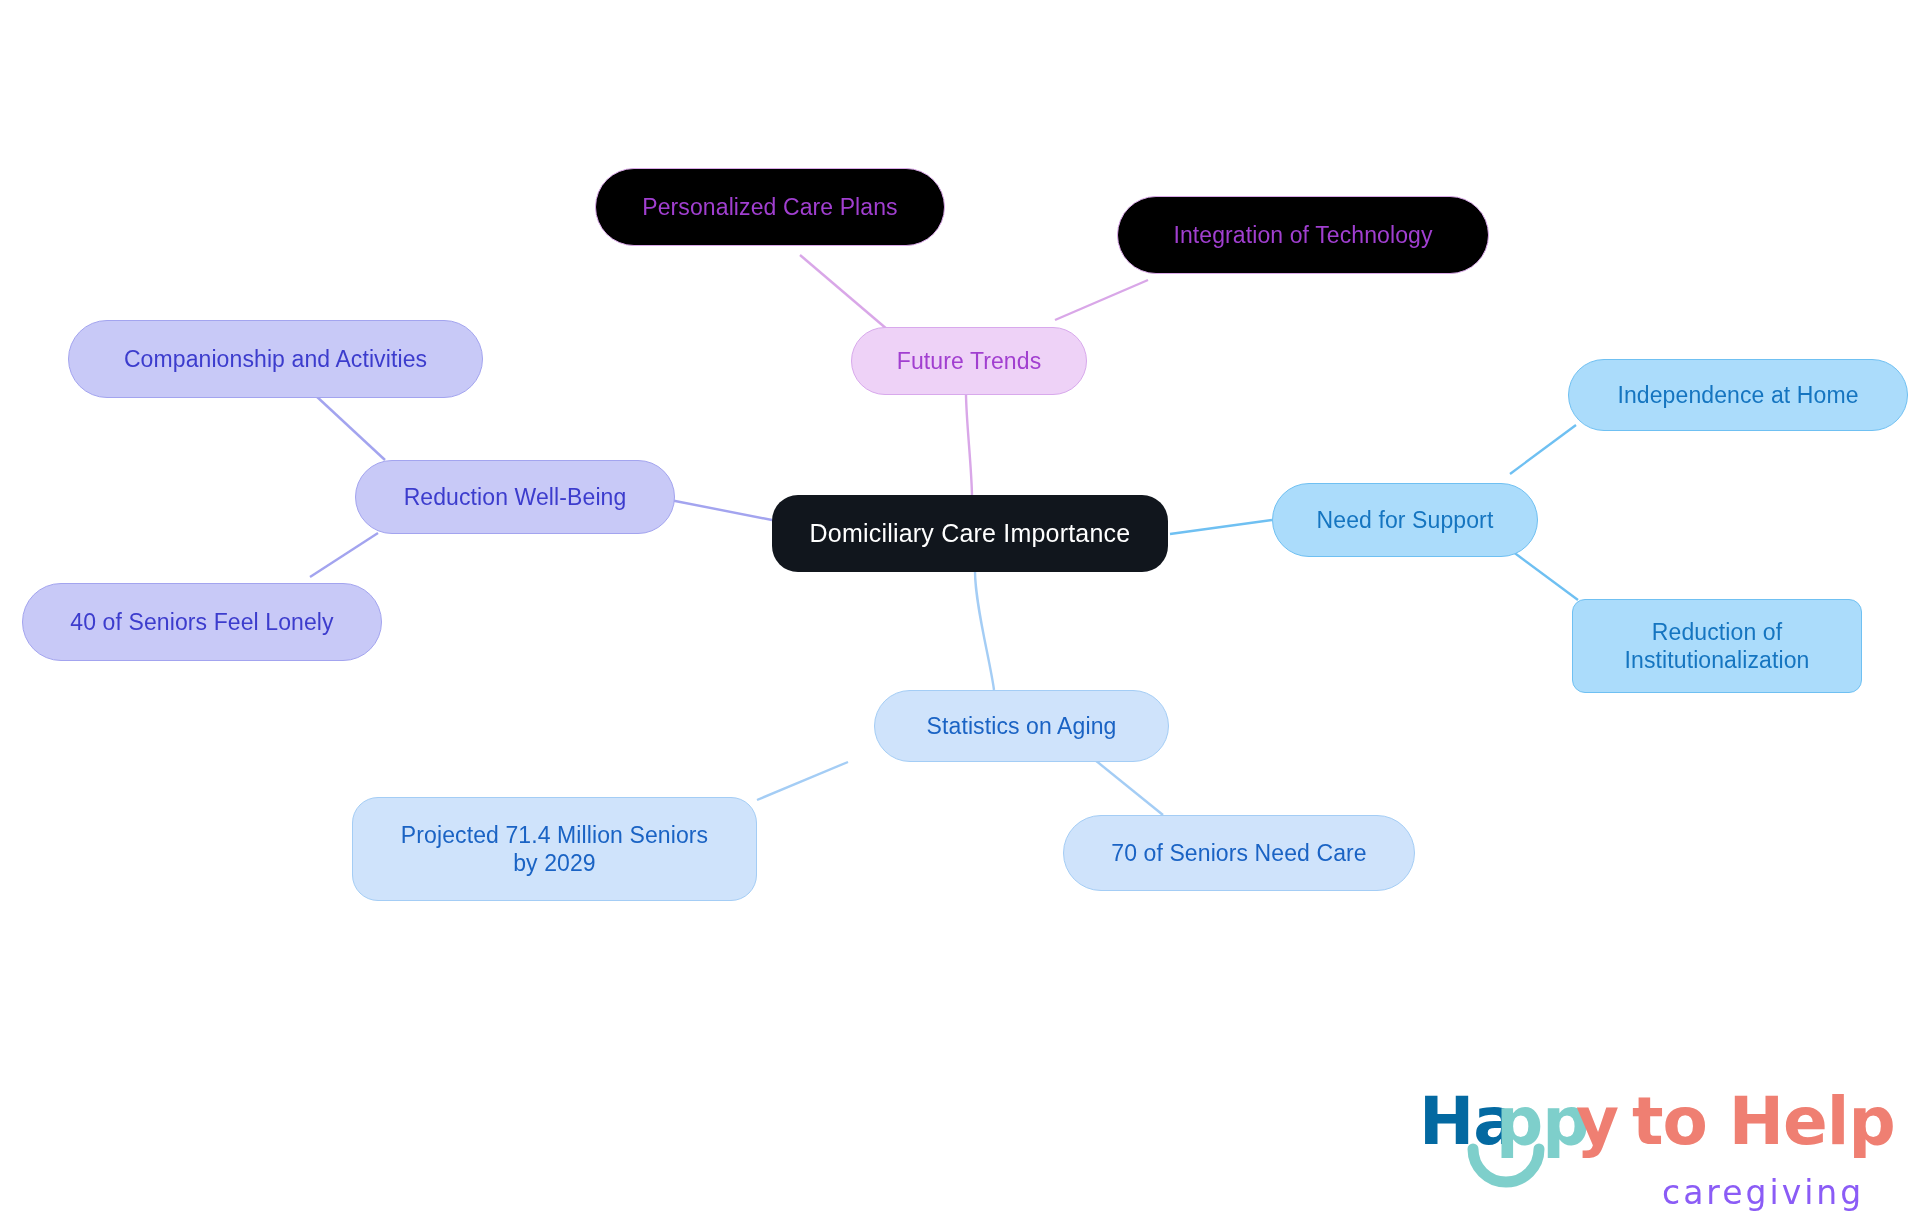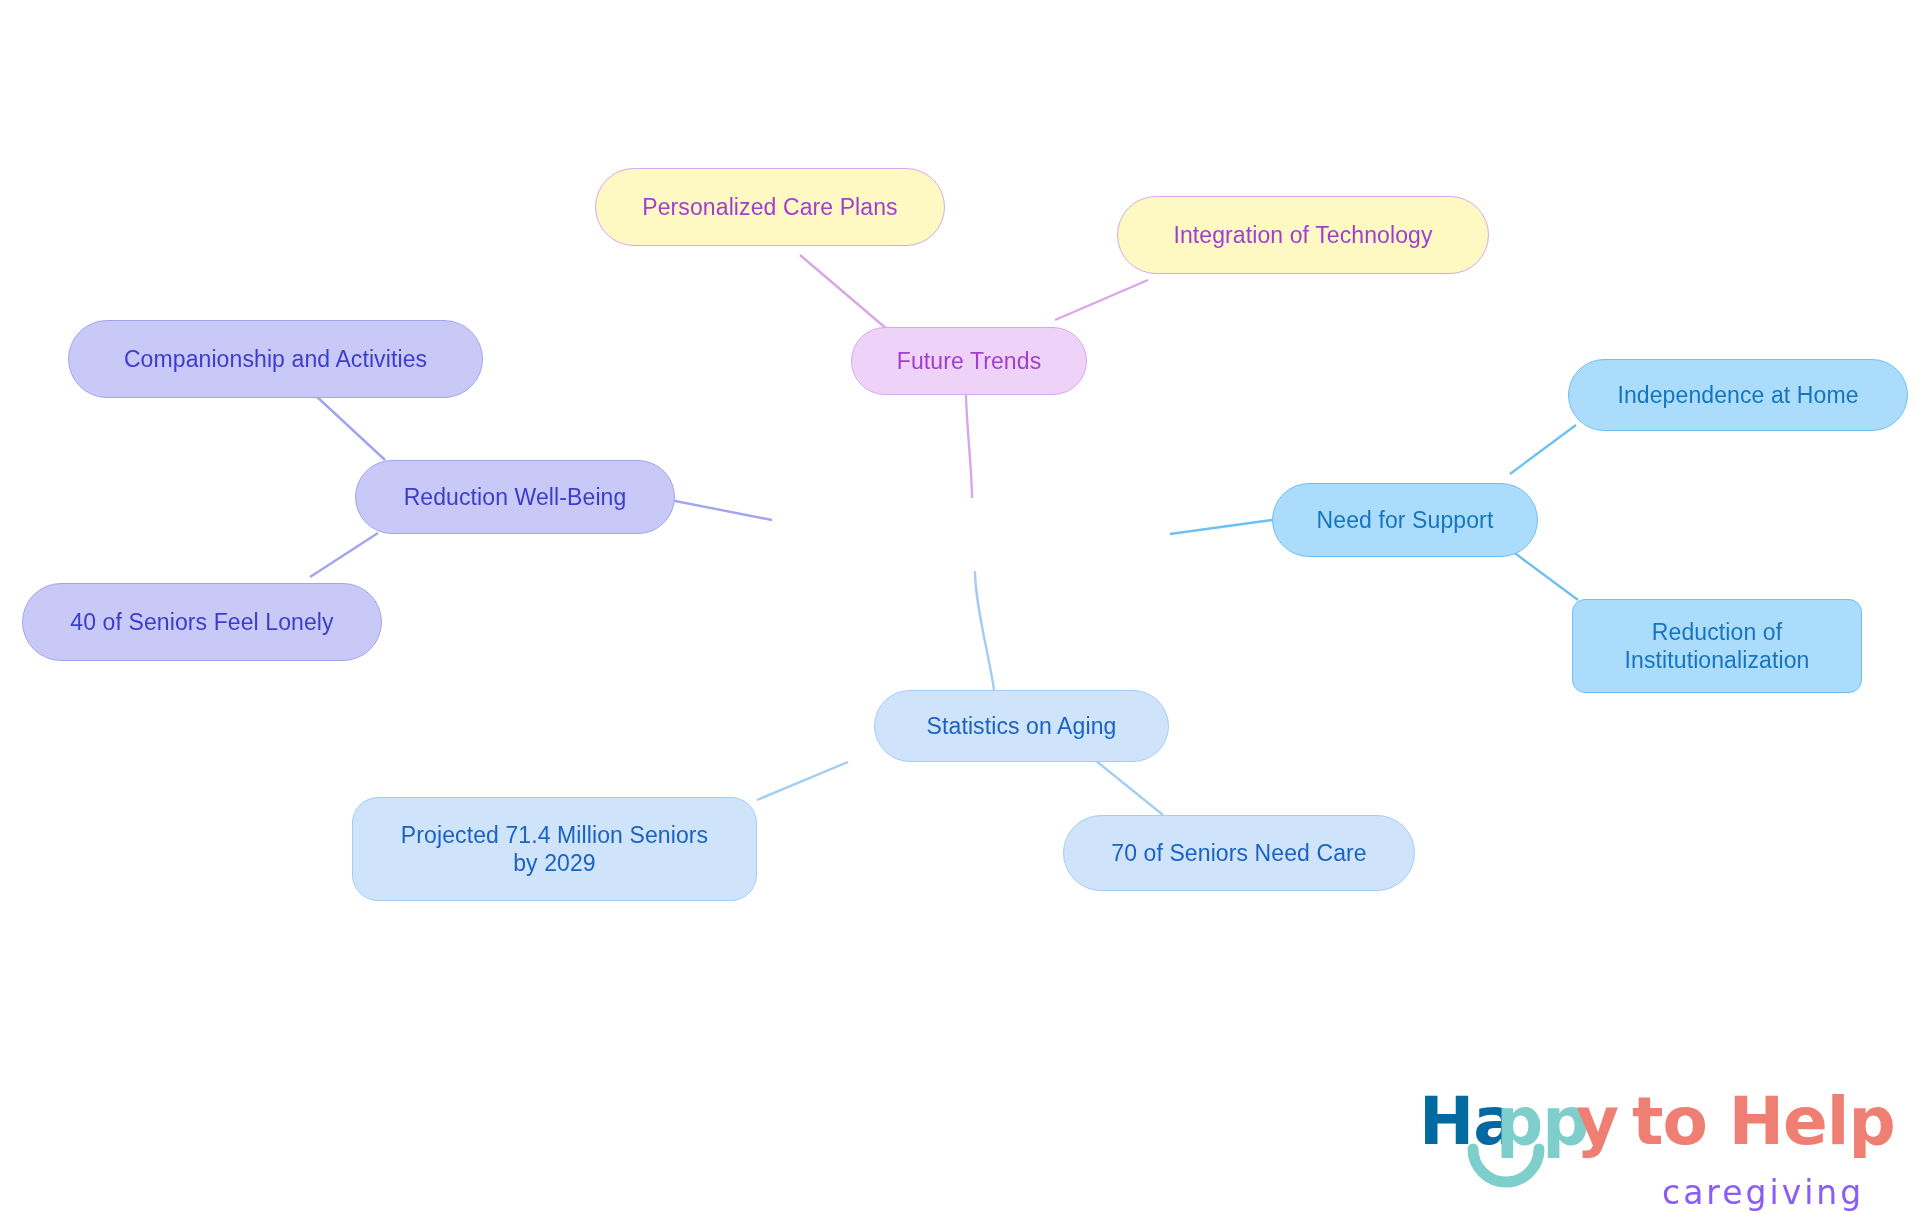--- a/index.html
+++ b/index.html
@@ -45,21 +45,21 @@
     font-size: 25px;
     letter-spacing: 0.2px;
   }
   .node.lavender {
     background: #c8c9f7;
     border-color: #a3a4ef;
     color: #3c3ccd;
     font-size: 23px;
   }
   .node.lilac {
-    background: #fef9c3;
+    background: #000000;
     border-color: #d9a7e8;
     color: #a13fd0;
     font-size: 23px;
   }
   .node.lilac-pale {
     background: #eed2f7;
     border-color: #d8a9ec;
     color: #a13fd0;
     font-size: 23px;
     text-align: center;
@@ -122,20 +122,23 @@
 
     <path d="M 1512 551 L 1578 600" fill="none" stroke="#6fc0f2" stroke-width="2.4"></path>
 
     <path d="M 975 571 C 975 605 990 660 994 690" fill="none" stroke="#a4cdf5" stroke-width="2.4"></path>
 
     <path d="M 848 762 L 757 800" fill="none" stroke="#a4cdf5" stroke-width="2.4"></path>
 
     <path d="M 1095 760 L 1163 815" fill="none" stroke="#a4cdf5" stroke-width="2.4"></path>
   </svg>
 
+  <div class="node root" style="left:772px; top:495px; width:396px; height:77px;">
+    <span>Domiciliary Care Importance</span>
+  </div>
 
   <div class="node lilac-pale" style="left:851px; top:327px; width:236px; height:68px;">
     <span>Future Trends</span>
   </div>
 
   <div class="node lilac" style="left:595px; top:168px; width:350px; height:78px;">
     <span>Personalized Care Plans</span>
   </div>
 
   <div class="node lilac" style="left:1117px; top:196px; width:372px; height:78px;">

